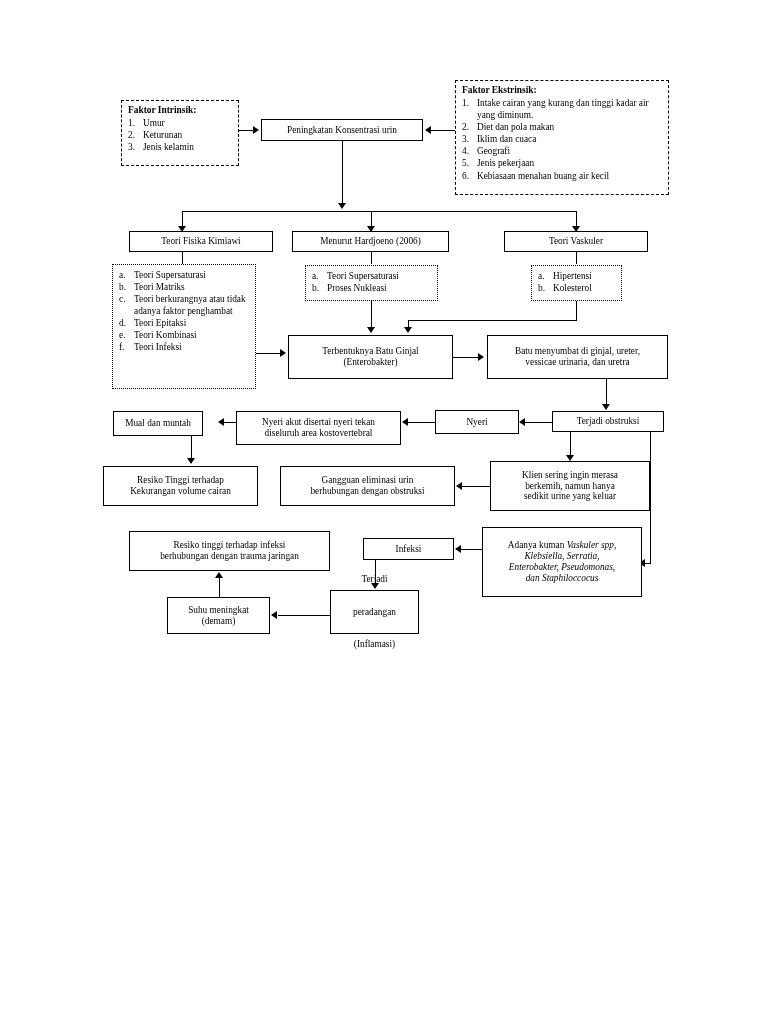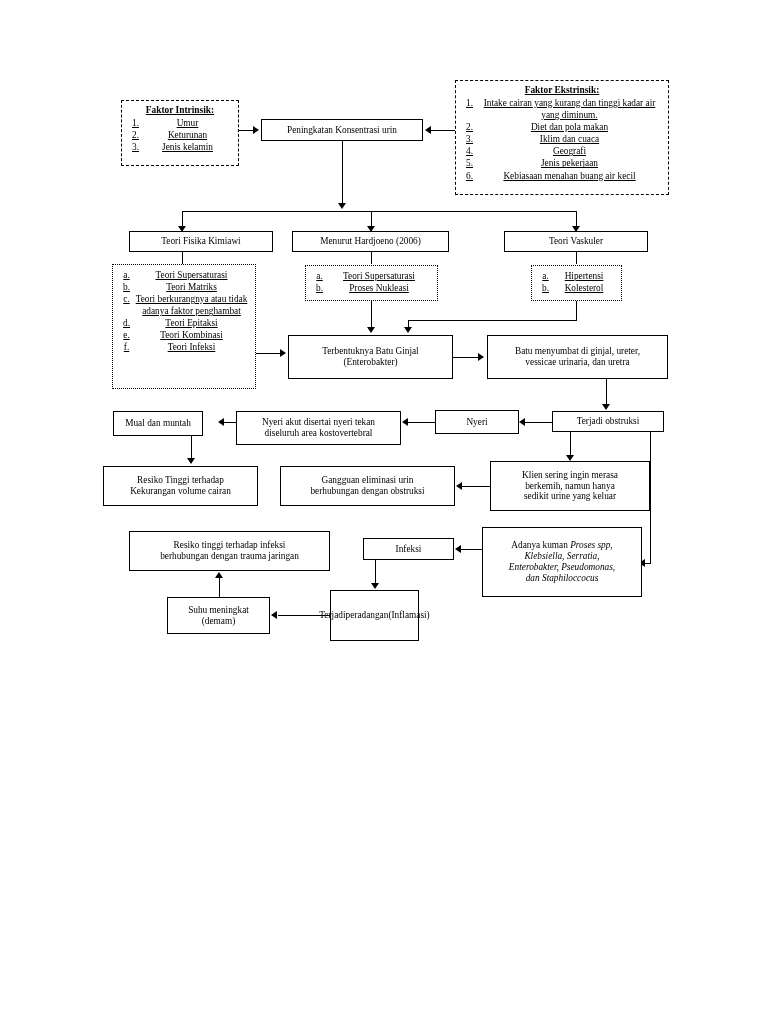--- a/index.html
+++ b/index.html
@@ -29,23 +29,22 @@
     line-height: 1.18;
     font-size: 9.3px;
     padding: 2px 3px;
     z-index: 3;
   }
   .node.bold-border { border-width: 1.6px; }
   .node.dashed { border-style: dashed; border-width: 1.3px; }
   .node.dotted { border-style: dotted; border-width: 1.3px; }
   .node.listbox {
     display: block;
-    text-align: center;
+    text-align: left;
     padding: 4px 6px 4px 6px;
-    text-decoration: underline;
   }
   .node.listbox .boxtitle {
     font-weight: bold;
     display: block;
     margin-bottom: 1px;
     font-size: 9.4px;
   }
   .node.listbox ol,
   .node.listbox ul {
     margin: 0;
@@ -329,38 +328,38 @@
   <div class="node bold-border" style="left:129px; top:531px; width:201px; height:40px; flex-direction:column;">
     <span class="sub">Resiko tinggi terhadap infeksi</span>
     <span class="sub">berhubungan dengan trauma jaringan</span>
   </div>
 
   <div class="node" style="left:363px; top:538px; width:91px; height:22px;">
     <span>Infeksi</span>
   </div>
 
   <div class="node" style="left:482px; top:527px; width:160px; height:70px; flex-direction:column;">
-    <span class="sub"><span>Adanya kuman </span><span class="ital">Proses spp,</span></span>
+    <span class="sub"><span>Adanya kuman </span><span class="ital">Vaskuler spp,</span></span>
     <span class="sub ital">Klebsiella, Serratia,</span>
     <span class="sub ital">Enterobakter, Pseudomonas,</span>
     <span class="sub ital">dan Staphiloccocus</span>
   </div>
 
   <div class="ln h" style="left:461px; top:549px; width:22px;"></div>
   <div class="ar left" style="left:455px; top:545.3px;"></div>
 
   <div class="ln v" style="left:374.5px; top:560px; height:25px;"></div>
   <div class="ar down" style="left:370.8px; top:583px;"></div>
 
   <div class="node" style="left:167px; top:597px; width:103px; height:37px; flex-direction:column;align-items:center;">
     <span class="sub">Suhu meningkat</span>
     <span class="sub">(demam)</span>
   </div>
 
-  <div class="node" style="left:330px; top:590px; width:89px; height:51px; flex-direction:row;">
+  <div class="node" style="left:330px; top:590px; width:89px; height:44px; flex-direction:column;gap:22px;">
     <span class="sub">Terjadi</span>
     <span class="sub">peradangan</span>
     <span class="sub">(Inflamasi)</span>
   </div>
 
   <div class="ln h" style="left:278px; top:615px; width:52px;"></div>
   <div class="ar left" style="left:271px; top:611.3px;"></div>
 
   <div class="ln v" style="left:218.5px; top:578px; height:20px;"></div>
   <div class="ar up" style="left:214.8px; top:572px;"></div>

